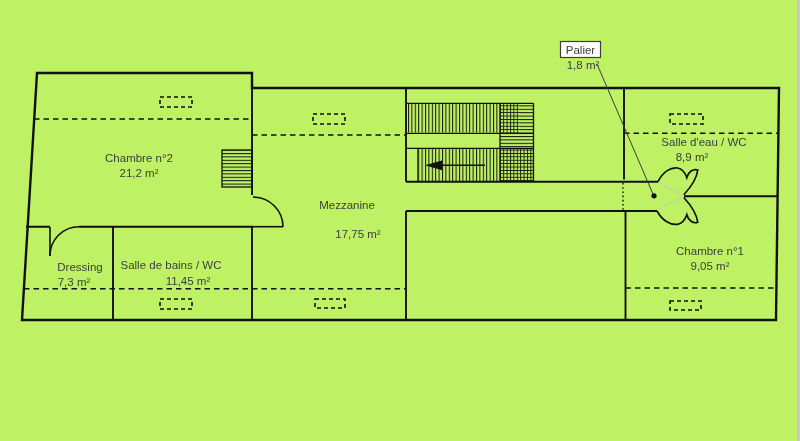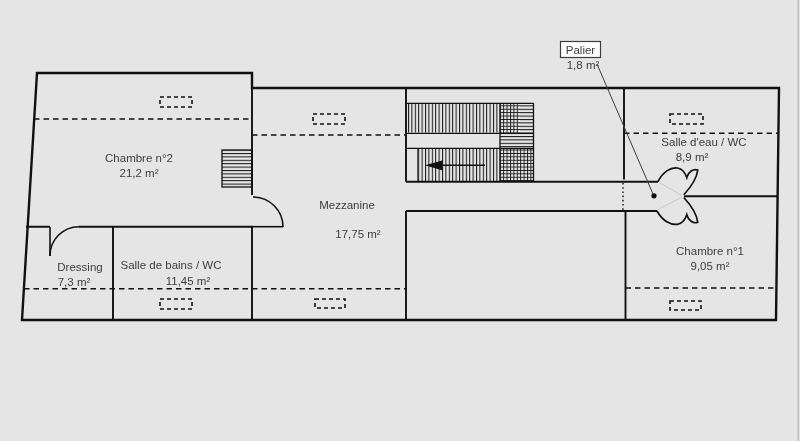--- a/index.html
+++ b/index.html
@@ -1,19 +1,19 @@
 <!DOCTYPE html>
 <html><head>
 <meta charset="utf-8">
 <style>
   html,body{margin:0;padding:0;background:#ffffff;}
   .page{
     position:relative;
     width:800px;height:441px;
-    background:#e5e5e5;
+    background:#bef264;
     overflow:hidden;
     font-family:"Liberation Sans", sans-serif;
   }
   svg text{
     font-family:"Liberation Sans", sans-serif;
     font-size:11.5px;
     fill:#3d3d3d;
   }
   svg .callout-text{font-size:11.5px;}
 </style>

